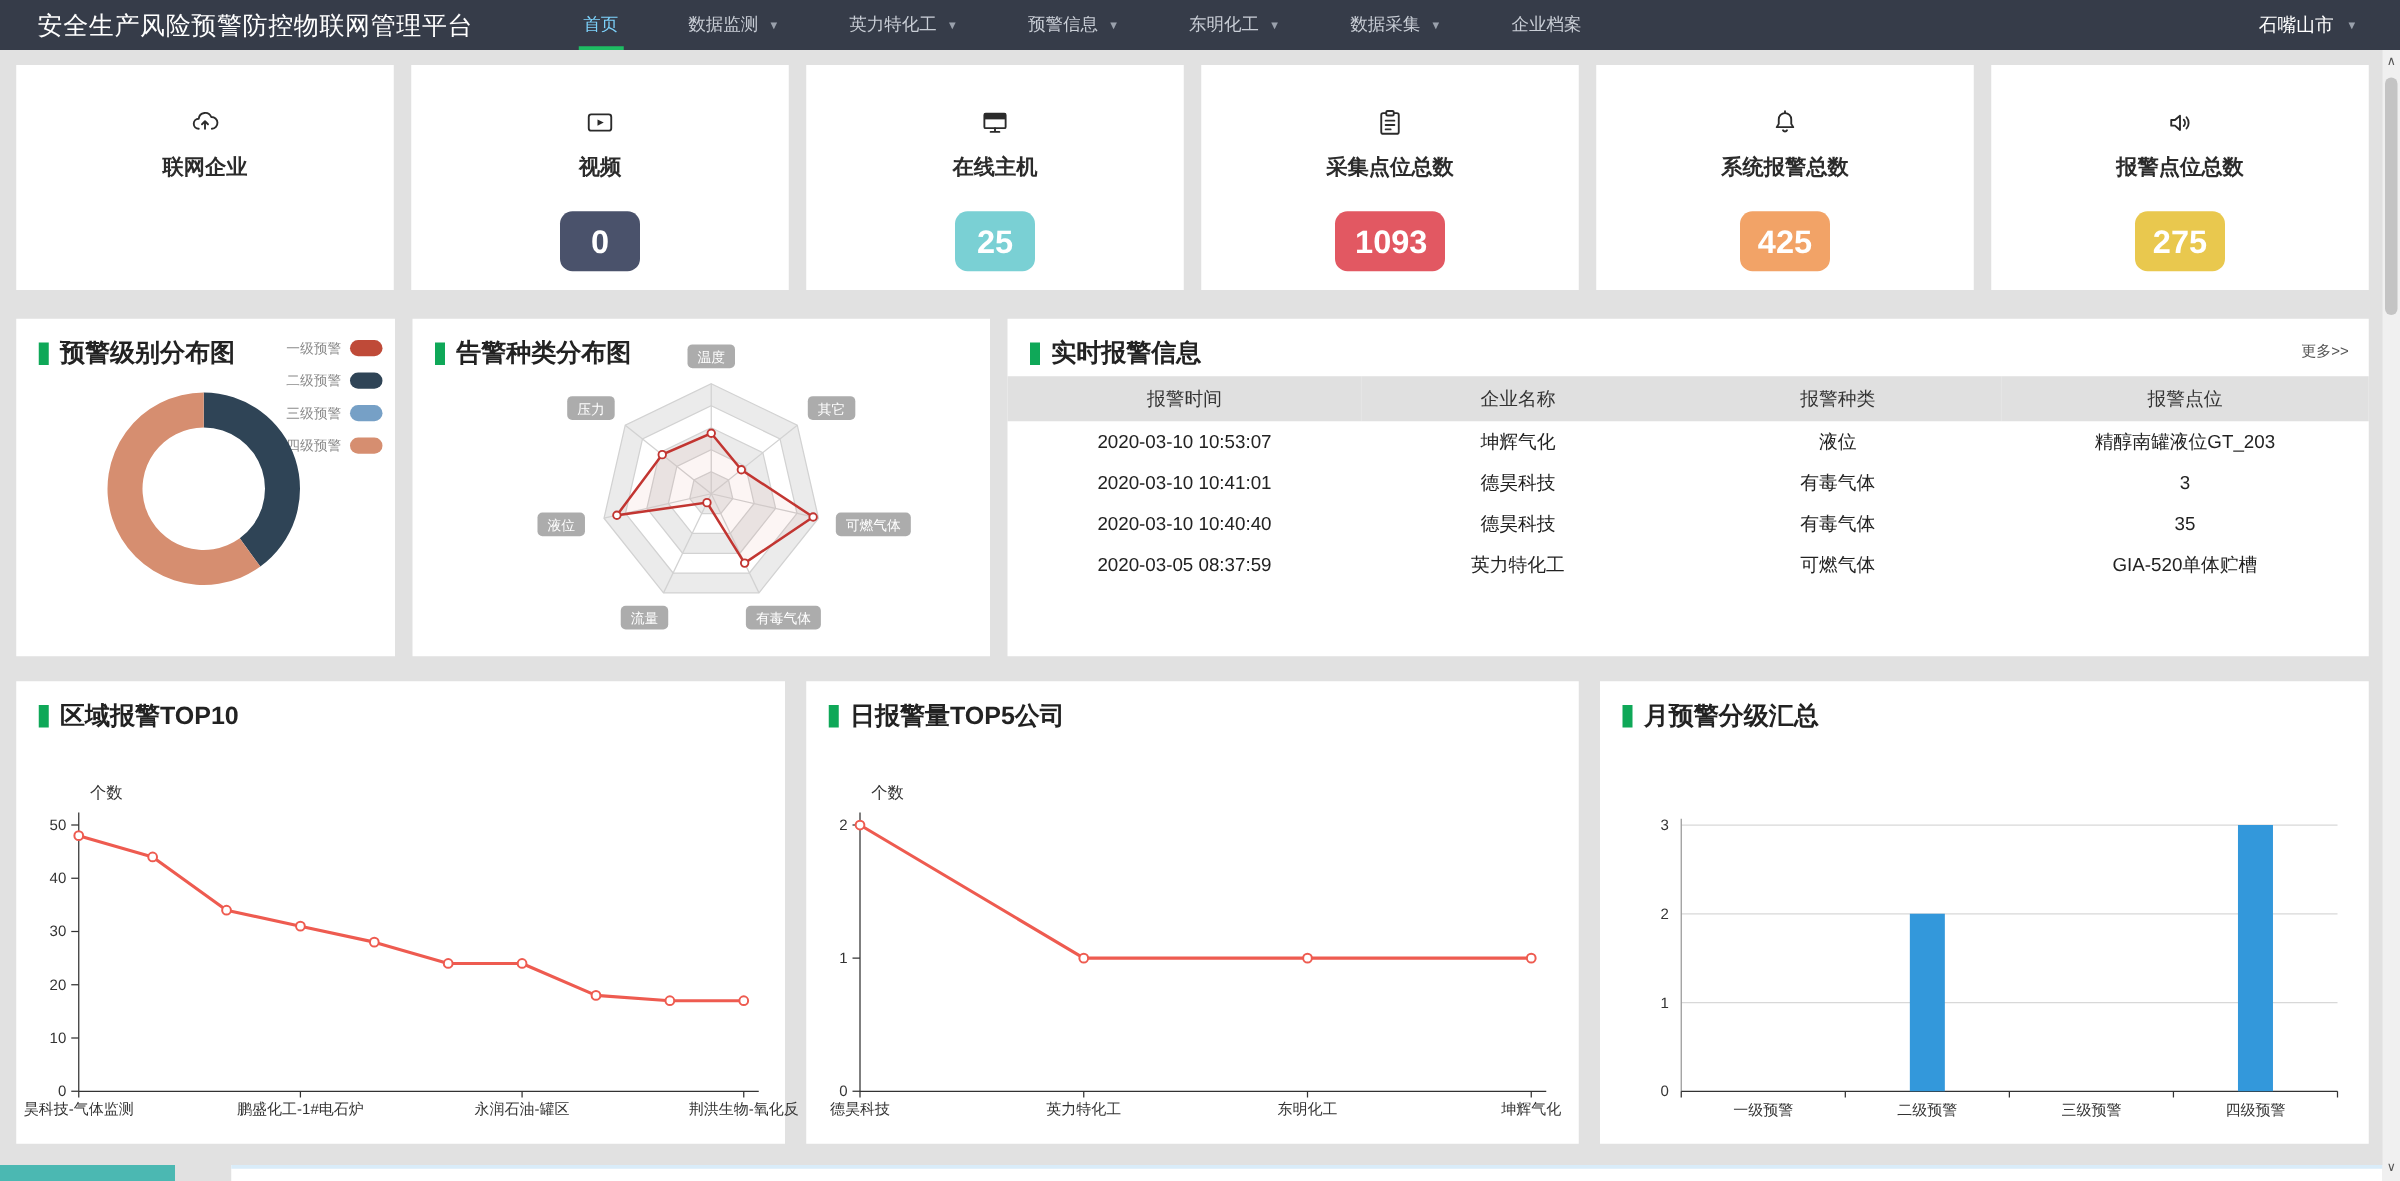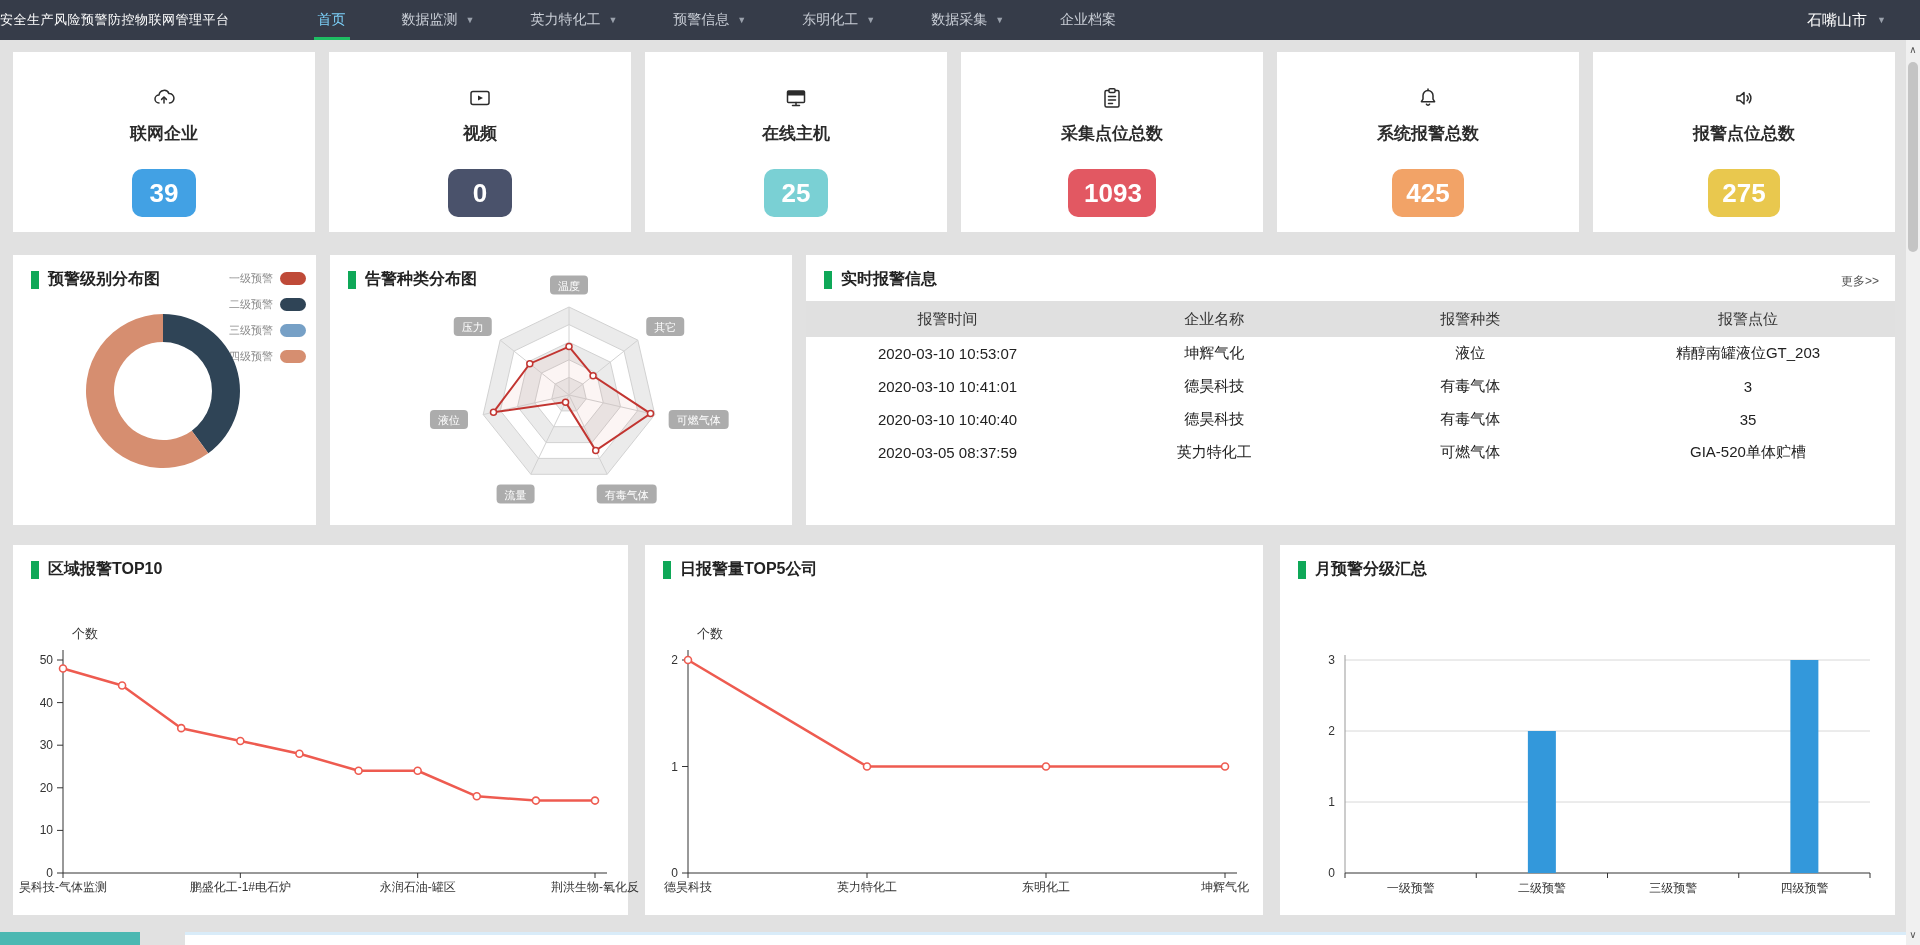--- a/index.html
+++ b/index.html
@@ -2,21 +2,21 @@
 <html><head>
 <meta charset="utf-8">
 <style>
   * { margin:0; padding:0; box-sizing:border-box; }
   html,body { width:1920px; height:945px; overflow:hidden; background:#e1e1e1;
               font-family:"Liberation Sans","DejaVu Sans",sans-serif; }
 
   
   .nav { position:absolute; left:0; top:0; width:1920px; height:40px; background:#363c49;
          display:flex; align-items:center; }
-  .nav-title { color:#ffffff; font-size:13px; letter-spacing:.5px; }
+  .nav-title { color:#ffffff; font-size:20px; margin-left:30px; letter-spacing:.5px; }
   .nav-menu { display:flex; align-items:stretch; height:40px; margin-left:60px; }
   .nav-item { display:flex; align-items:center; height:40px; padding:0 4px; margin:0 24px;
               color:#c9ced6; font-size:14px; cursor:pointer; position:relative; }
   .nav-item .caret { font-size:9px; color:#9aa1ac; margin-left:8px; }
   .nav-item.active { color:#7dd3fc; }
   .nav-item.active::after { content:""; position:absolute; left:0; right:0; bottom:0;
               height:3px; background:#1ebd63; }
   .nav-region { margin-left:auto; margin-right:34px; display:flex; align-items:center;
               color:#ffffff; font-size:15px; cursor:pointer; }
   .nav-region .caret { font-size:9px; color:#9aa1ac; margin-left:10px; }
@@ -34,21 +34,21 @@
   
   .panel { position:absolute; background:#ffffff; }
   .p-donut { left:13px;  top:255px; width:303px;  height:270px; }
   .p-radar { left:330px; top:255px; width:462px;  height:270px; }
   .p-table { left:806px; top:255px; width:1089px; height:270px; }
   .p-top10 { left:13px;  top:545px; width:615px;  height:370px; }
   .p-top5  { left:645px; top:545px; width:618px;  height:370px; }
   .p-month { left:1280px;top:545px; width:615px;  height:370px; }
 
   .ptitle { position:absolute; left:18px; top:14px; display:flex; align-items:center;
-            gap:9px; font-size:16px; font-weight:bold; color:#222; white-space:nowrap; }
+            gap:9px; font-size:20px; font-weight:bold; color:#222; white-space:nowrap; }
   .ptitle .marker { width:8px; height:18px; background:#0fa858; display:inline-block; }
   .more-link { position:absolute; right:16px; top:18px; font-size:12px; color:#555; cursor:pointer; }
 
   
   .donut-legend { position:absolute; right:10px; top:16px; display:flex;
                   flex-direction:column; gap:11px; }
   .legend-item { display:flex; align-items:center; justify-content:flex-end; gap:7px; }
   .legend-item .ltext { font-size:11px; color:#8b8b8b; }
   .legend-item .swatch { width:26px; height:13px; border-radius:7px; }
 
@@ -117,21 +117,20 @@
 <div class="cards">
     <div class="card">
       <div class="card-head">
         <svg width="24" height="24" viewBox="0 0 24 24" style="position:static;" stroke="#2b2b2b" stroke-width="1.5" stroke-linecap="round" stroke-linejoin="round">
           <path d="M7 17a4 4 0 0 1 0-8 5.2 5.2 0 0 1 10-1.4A4 4 0 0 1 17.5 17" fill="none"></path>
           <path d="M12 17v-5.5" fill="none"></path>
           <path d="M9.6 13.4 12 11l2.4 2.4" fill="none"></path>
         </svg>
         <span class="card-label">联网企业</span>
       </div>
-      <div><span class="card-badge" style="background: rgb(66, 161, 228);">39</span></div>
     </div>
     <div class="card">
       <div class="card-head">
         <svg width="24" height="24" viewBox="0 0 24 24" style="position:static;" stroke="#2b2b2b" stroke-width="1.5" stroke-linecap="round" stroke-linejoin="round">
           <rect x="3" y="5.5" width="18" height="13" rx="2" fill="none"></rect>
           <path d="M10 9.5l5 2.5-5 2.5z" fill="#2b2b2b" stroke="none"></path>
         </svg>
         <span class="card-label">视频</span>
       </div>
       <div><span class="card-badge" style="background: rgb(74, 82, 107);">0</span></div>

